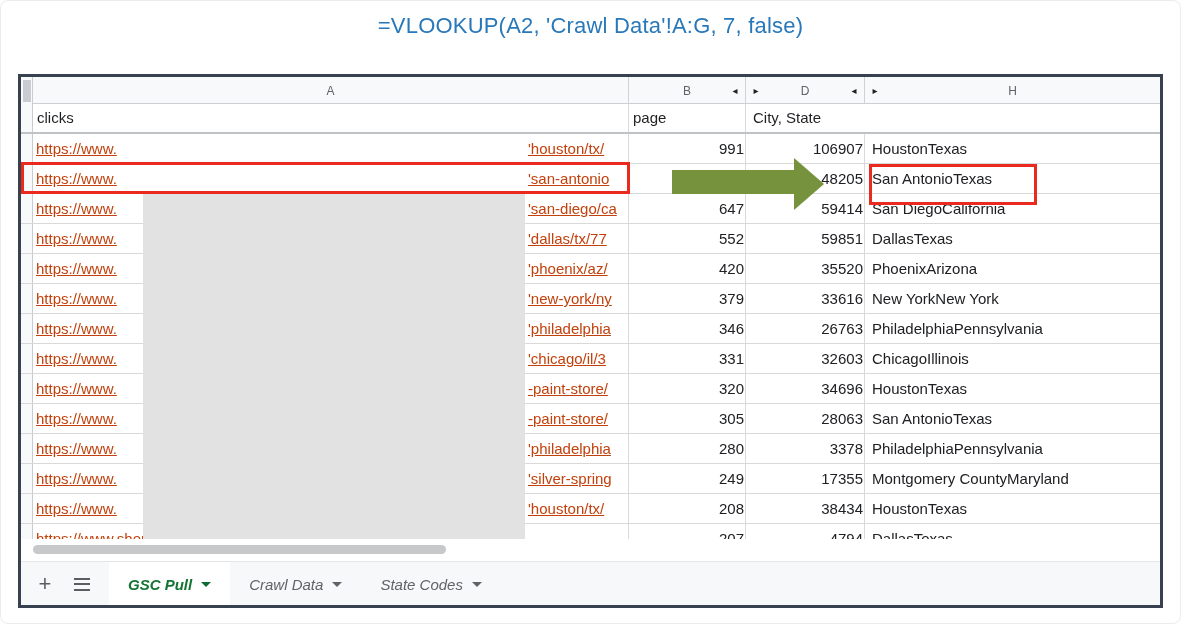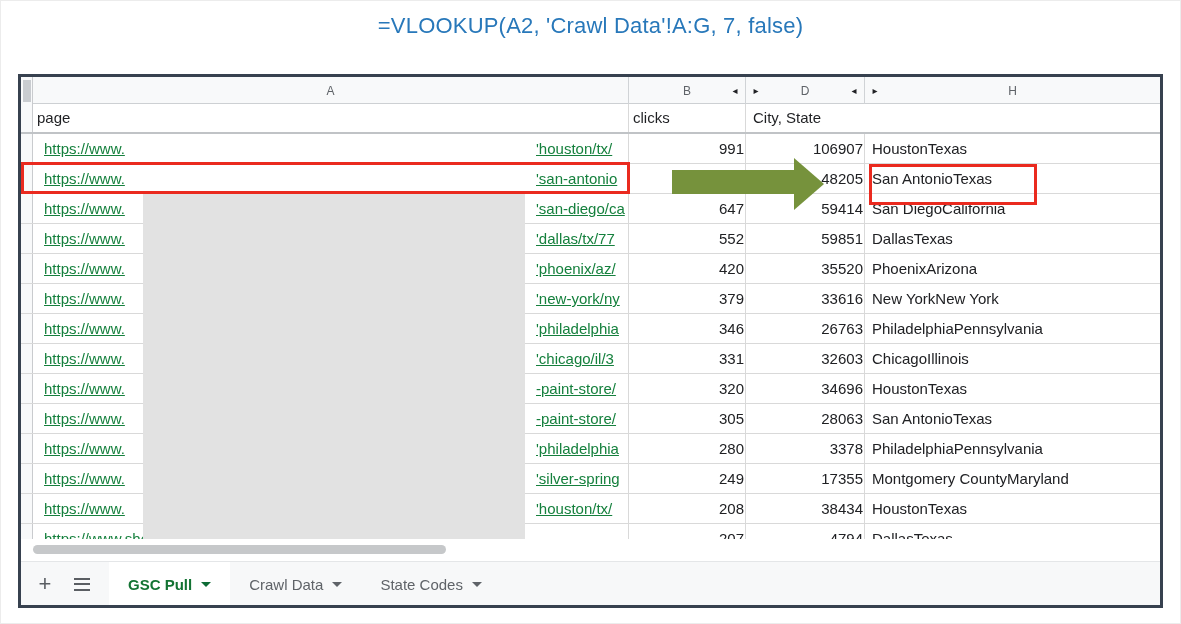--- a/index.html
+++ b/index.html
@@ -1,17 +1,17 @@
 <!DOCTYPE html>
 <html><head>
 <meta charset="utf-8">
 <style>
   html,body{margin:0;padding:0;background:#fff;}
   body{width:1181px;height:624px;position:relative;font-family:"Liberation Sans",sans-serif;overflow:hidden;}
-  .page{position:absolute;inset:0;border:1px solid #ececec;border-radius:0;box-sizing:border-box;background:#fff;}
+  .page{position:absolute;inset:0;border:1px solid #ececec;border-radius:8px;box-sizing:border-box;background:#fff;}
 
   .caption{position:absolute;top:12px;left:0;width:100%;text-align:center;
     font-size:22px;font-weight:500;color:#2878ba;letter-spacing:.2px;}
 
   
   .frame{position:absolute;left:17px;top:73px;width:1145px;height:534px;
     border:3px solid #37414f;box-sizing:border-box;background:#fff;overflow:hidden;}
 
   .grid{display:grid;grid-template-columns:12px 596px 117px 119px 1fr;}
 
@@ -32,21 +32,21 @@
   .cell{overflow:hidden;white-space:nowrap;box-sizing:border-box;}
   .stubcell{background:#f8f9fa;border-right:1px solid #c9cbce;}
   .pagecol{padding-left:4px;position:relative;border-right:1px solid #d9d9d9;}
   .numcol{text-align:right;padding-right:1px;border-right:1px solid #d9d9d9;}
   .citycol{padding-left:7px;}
 
   
   .rowsview{height:405px;overflow:hidden;position:relative;}
   .row{height:30px;border-bottom:1px solid #d9d9d9;box-sizing:border-box;background:#fff;}
   .row .cell{font-size:15px;color:#202124;line-height:29px;}
-  .url{text-decoration:underline;color:#15803d;margin-left:8px;}
+  .url{text-decoration:underline;color:#c2410c;}
   .prefix{position:absolute;left:3px;top:0;}
   .frag{position:absolute;left:495px;top:0;}
   .fullurl{position:absolute;left:3px;top:0;}
 
   
   .redaction{position:absolute;left:122px;top:59px;width:382px;height:395px;background:#e2e2e2;z-index:2;}
   .arrow{position:absolute;left:651px;top:81px;width:152px;height:53px;z-index:3;}
   .arrow .shaft{position:absolute;left:0;top:12px;width:122px;height:24px;background:#76923c;}
   .arrow .head{position:absolute;left:122px;top:0;width:0;height:0;
     border-top:26.5px solid transparent;border-bottom:26.5px solid transparent;border-left:30px solid #76923c;}
@@ -57,21 +57,21 @@
   
   .scrollstrip{height:22px;background:#fff;position:relative;}
   .hthumb{position:absolute;left:12px;top:6px;width:413px;height:9px;border-radius:5px;background:#c6c8ca;}
 
   
   .tabbar{height:44px;background:#f7f8f9;border-top:1px solid #e4e6e8;display:flex;align-items:stretch;}
   .tb-icon{display:flex;align-items:center;justify-content:center;color:#5a5e63;cursor:default;}
   .plus{width:36px;font-size:22px;font-weight:400;padding-left:6px;}
   .ham{width:38px;}
   .ham .bars{width:16px;height:13px;background:repeating-linear-gradient(#5a5e63 0 2px,transparent 2px 5.5px);}
-  .sheettab{display:flex;align-items:center;gap:9px;padding:0 19px;font-size:15px;color:#5f6368;}
+  .sheettab{display:flex;align-items:center;gap:9px;padding:0 19px;font-size:15px;color:#5f6368;font-style:italic;}
   .sheettab.active{background:#fff;color:#137333;font-weight:bold;margin-left:8px;}
   .caret{width:0;height:0;border-left:5px solid transparent;border-right:5px solid transparent;border-top:5px solid #5f6368;}
   .sheettab.active .caret{border-top-color:#0d6b35;}
 </style>
 </head>
 <body>
 
 <div class="page">
 
   <div class="caption">=VLOOKUP(A2, 'Crawl Data'!A:G, 7, false)</div>
@@ -97,22 +97,22 @@
         </div>
         <div class="lettercell">
           <span class="mk">▸</span>
           <span class="letter">H</span>
           <span class="mk"></span>
         </div>
       </div>
 
     <div class="grid fieldrow">
       <div class="cell stubcell"></div>
+      <div class="cell pagecol">clicks</div>
       <div class="cell pagecol">page</div>
-      <div class="cell pagecol">clicks</div>
       <div class="cell citycol">City, State</div>
     </div>
 
     <div class="rowsview">
       <div class="redaction"></div>
     <div class="grid row">
           <div class="cell stubcell"></div>
           <div class="cell pagecol">
             <span class="url prefix">https://www.</span>
             <span class="url frag">'houston/tx/</span>

